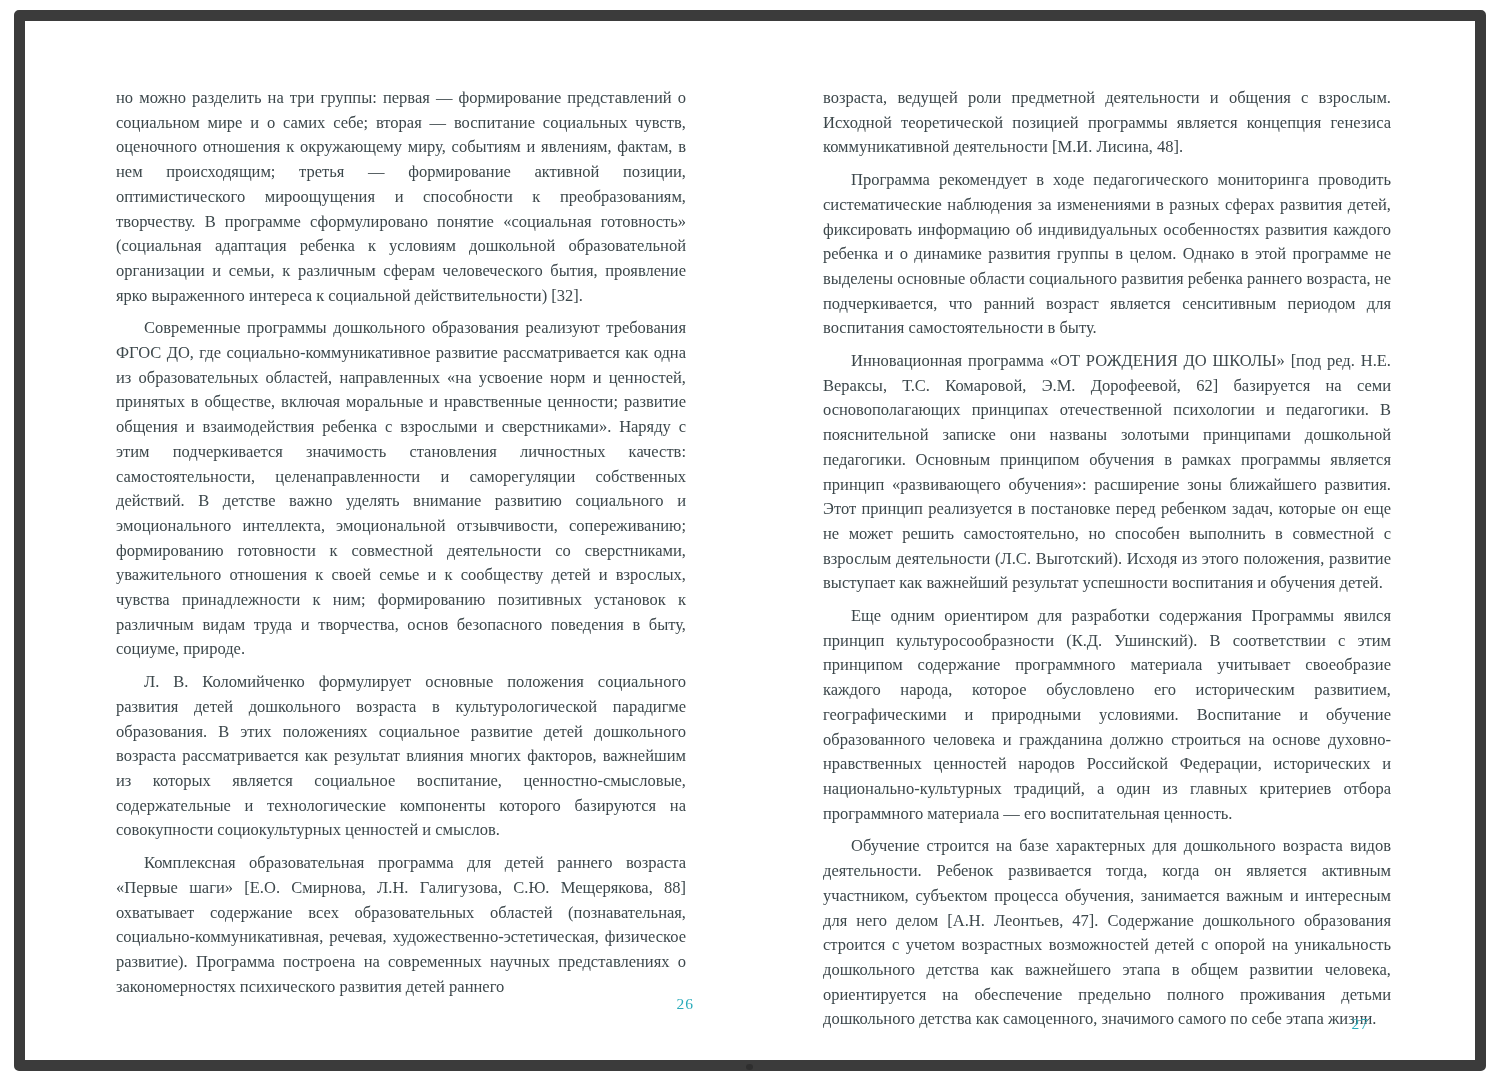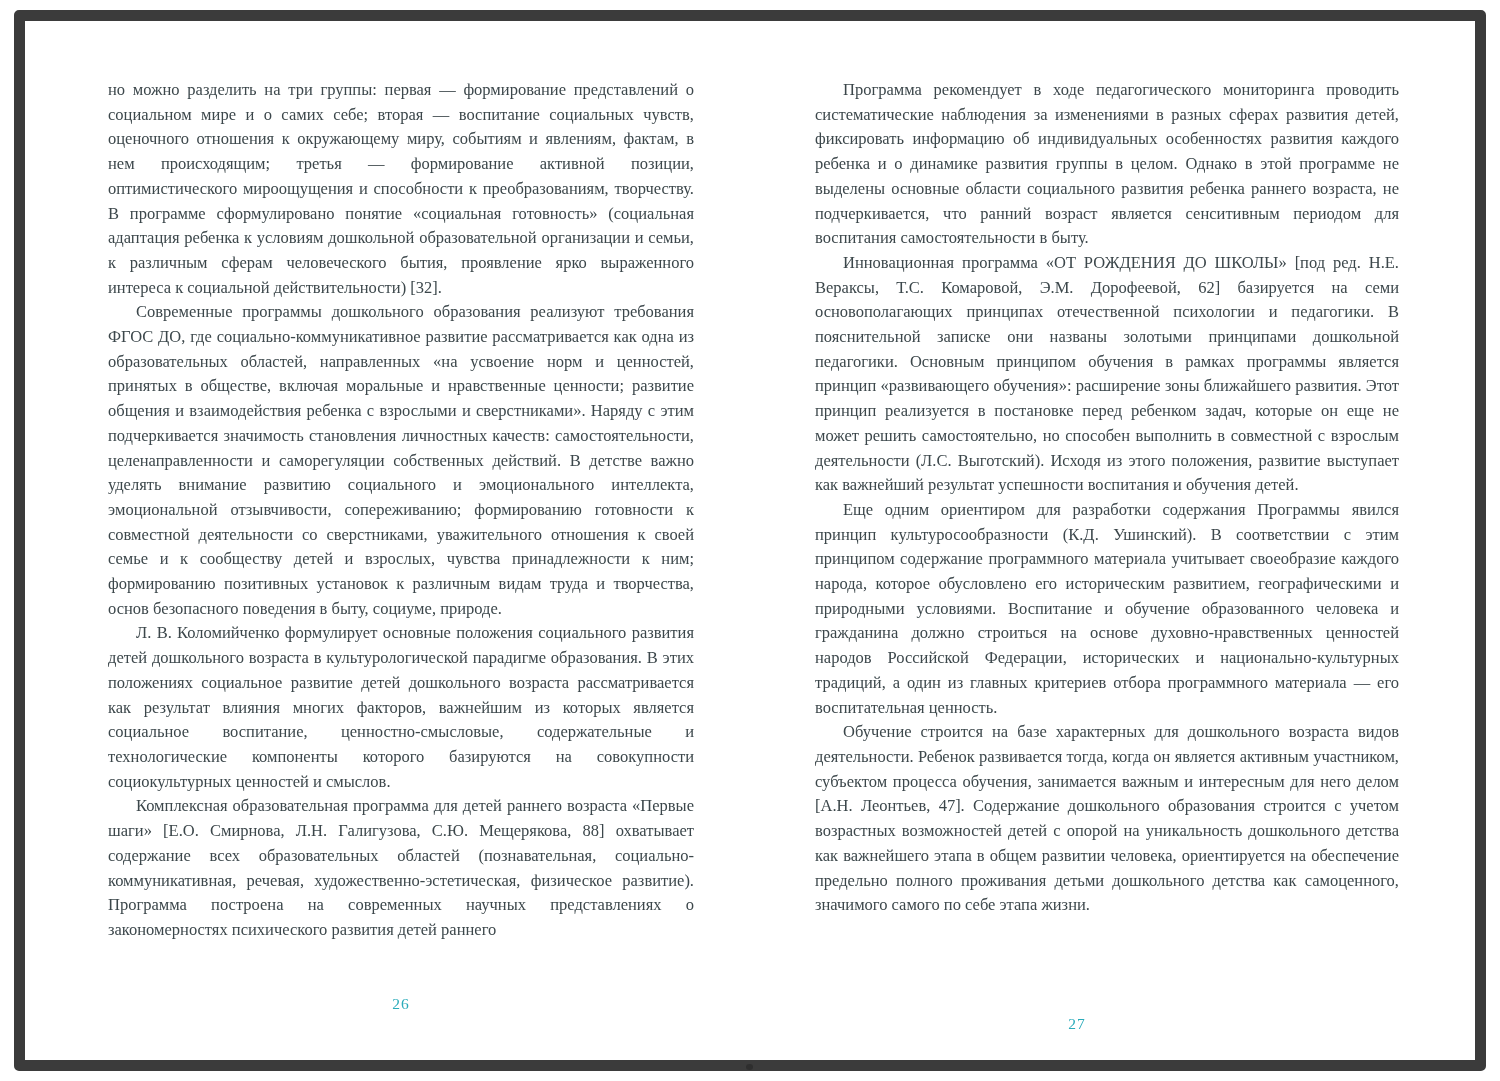--- a/index.html
+++ b/index.html
@@ -25,35 +25,35 @@
     border-radius: 5px;
     background: #ffffff;
   }
   .page {
     position: absolute;
     top: 78px;
   }
   .page-left  { left: 108px; width: 586px; }
   .page-right { left: 815px; width: 584px; }
   p.para {
-    margin: 0;
+    margin: 8px;
     padding: 0;
     text-align: justify;
     font-size: 16.5px;
     line-height: 24.7px;
     color: #3c474b;
     text-indent: 28px;
     hyphens: auto;
     -webkit-hyphens: auto;
   }
   p.para.noindent { text-indent: 0; }
   .page-number {
     position: absolute;
     top: 995px;
-    text-align: center;
+    text-align: right;
     font-size: 15.5px;
     color: #2aabba;
     letter-spacing: 1px;
   }
   .page-number-left  { left: 108px; width: 586px; }
   .page-number-right { left: 785px; width: 584px; margin-top: 20px; }
   .binding-mark {
     position: absolute;
     left: 746px;
     top: 1064px;
@@ -69,20 +69,21 @@
 <div class="frame"></div>
 
 <div class="page page-left">
     <p class="para noindent">но можно разделить на три группы: первая — формирование представлений о социальном мире и о самих себе; вторая — воспитание социальных чувств, оценочного отношения к окружающему миру, событиям и явлениям, фактам, в нем происходящим; третья — формирование активной позиции, оптимистического мироощущения и способности к преобразованиям, творчеству. В программе сформулировано понятие «социальная готовность» (социальная адаптация ребенка к условиям дошкольной образовательной организации и семьи, к различным сферам человеческого бытия, проявление ярко выраженного интереса к социальной действительности) [32].</p>
     <p class="para">Современные программы дошкольного образования реализуют требования ФГОС ДО, где социально-коммуникативное развитие рассматривается как одна из образовательных областей, направленных «на усвоение норм и ценностей, принятых в обществе, включая моральные и нравственные ценности; развитие общения и взаимодействия ребенка с взрослыми и сверстниками». Наряду с этим подчеркивается значимость становления личностных качеств: самостоятельности, целенаправленности и саморегуляции собственных действий. В детстве важно уделять внимание развитию социального и эмоционального интеллекта, эмоциональной отзывчивости, сопереживанию; формированию готовности к совместной деятельности со сверстниками, уважительного отношения к своей семье и к сообществу детей и взрослых, чувства принадлежности к ним; формированию позитивных установок к различным видам труда и творчества, основ безопасного поведения в быту, социуме, природе.</p>
     <p class="para">Л. В. Коломийченко формулирует основные положения социального развития детей дошкольного возраста в культурологической парадигме образования. В этих положениях социальное развитие детей дошкольного возраста рассматривается как результат влияния многих факторов, важнейшим из которых является социальное воспитание, ценностно-смысловые, содержательные и технологические компоненты которого базируются на совокупности социокультурных ценностей и смыслов.</p>
     <p class="para">Комплексная образовательная программа для детей раннего возраста «Первые шаги» [Е.О. Смирнова, Л.Н. Галигузова, С.Ю. Мещерякова, 88] охватывает содержание всех образовательных областей (познавательная, социально-коммуникативная, речевая, художественно-эстетическая, физическое развитие). Программа построена на современных научных представлениях о закономерностях психического развития детей раннего</p>
   </div>
 
 <div class="page page-right">
+    <p class="para noindent">возраста, ведущей роли предметной деятельности и общения с взрослым. Исходной теоретической позицией программы является концепция генезиса коммуникативной деятельности [М.И. Лисина, 48].</p>
     <p class="para">Программа рекомендует в ходе педагогического мониторинга проводить систематические наблюдения за изменениями в разных сферах развития детей, фиксировать информацию об индивидуальных особенностях развития каждого ребенка и о динамике развития группы в целом. Однако в этой программе не выделены основные области социального развития ребенка раннего возраста, не подчеркивается, что ранний возраст является сенситивным периодом для воспитания самостоятельности в быту.</p>
     <p class="para">Инновационная программа «ОТ РОЖДЕНИЯ ДО ШКОЛЫ» [под ред. Н.Е. Вераксы, Т.С. Комаровой, Э.М. Дорофеевой, 62] базируется на семи основополагающих принципах отечественной психологии и педагогики. В пояснительной записке они названы золотыми принципами дошкольной педагогики. Основным принципом обучения в рамках программы является принцип «развивающего обучения»: расширение зоны ближайшего развития. Этот принцип реализуется в постановке перед ребенком задач, которые он еще не может решить самостоятельно, но способен выполнить в совместной с взрослым деятельности (Л.С. Выготский). Исходя из этого положения, развитие выступает как важнейший результат успешности воспитания и обучения детей.</p>
     <p class="para">Еще одним ориентиром для разработки содержания Программы явился принцип культуросообразности (К.Д. Ушинский). В соответствии с этим принципом содержание программного материала учитывает своеобразие каждого народа, которое обусловлено его историческим развитием, географическими и природными условиями. Воспитание и обучение образованного человека и гражданина должно строиться на основе духовно-нравственных ценностей народов Российской Федерации, исторических и национально-культурных традиций, а один из главных критериев отбора программного материала — его воспитательная ценность.</p>
     <p class="para">Обучение строится на базе характерных для дошкольного возраста видов деятельности. Ребенок развивается тогда, когда он является активным участником, субъектом процесса обучения, занимается важным и интересным для него делом [А.Н. Леонтьев, 47]. Содержание дошкольного образования строится с учетом возрастных возможностей детей с опорой на уникальность дошкольного детства как важнейшего этапа в общем развитии человека, ориентируется на обеспечение предельно полного проживания детьми дошкольного детства как самоценного, значимого самого по себе этапа жизни.</p>
   </div>
 
 <div class="page-number page-number-left">26</div>
 
 <div class="page-number page-number-right">27</div>
 

